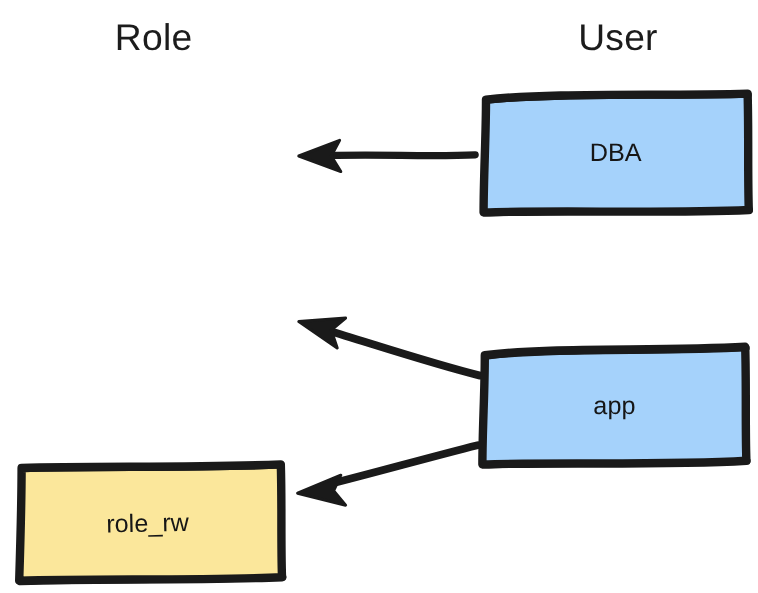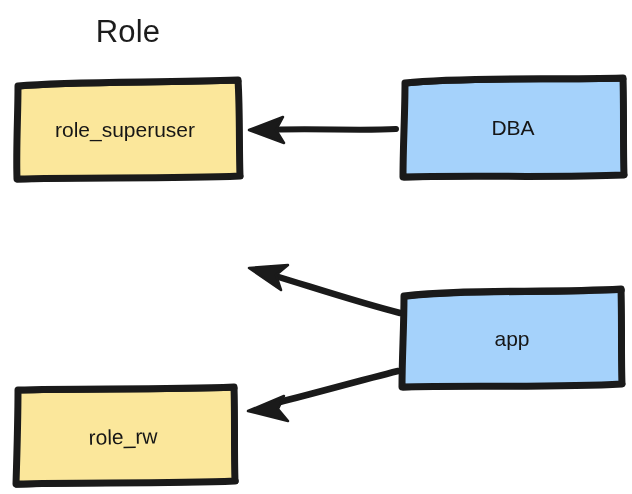--- a/index.html
+++ b/index.html
@@ -79,47 +79,40 @@
     height: 494px;
     pointer-events: none;
   }
 </style>
 </head>
 <body>
 
 <div id="canvas">
 
   <div class="col-header" id="header-role">Role</div>
+  <div class="col-header" id="header-user">User</div>
 
   <svg id="arrows" viewBox="0 0 632 494" xmlns="http://www.w3.org/2000/svg">
 
     <g>
       <path d="M396,129 C360,131 310,128 262,130" fill="none" stroke="#1a1a1a" stroke-width="6" stroke-linecap="round" stroke-linejoin="round"></path>
       <path d="M249,130 L283,117 L276,130 L284,143 Z" fill="#1a1a1a" stroke="#1a1a1a" stroke-width="2.5" stroke-linejoin="round"></path>
     </g>
 
     <g>
       <path d="M400,313 C360,303 315,288 272,275" fill="none" stroke="#1a1a1a" stroke-width="6.5" stroke-linecap="round" stroke-linejoin="round"></path>
       <path d="M249,268 L288,265 L276,275 L281,290 Z" fill="#1a1a1a" stroke="#1a1a1a" stroke-width="2.5" stroke-linejoin="round"></path>
     </g>
 
     <g>
       <path d="M398,371 C358,381 312,394 272,404" fill="none" stroke="#1a1a1a" stroke-width="6.5" stroke-linecap="round" stroke-linejoin="round"></path>
       <path d="M248,411 L284,396 L278,409 L288,421 Z" fill="#1a1a1a" stroke="#1a1a1a" stroke-width="2.5" stroke-linejoin="round"></path>
     </g>
   </svg>
 
-  <div class="node role-box" id="node-role-superuser">
-    <svg width="232" height="106" viewBox="0 0 232 106" xmlns="http://www.w3.org/2000/svg">
-      <path d="M6,10 C60,5 150,7 226,4 C228,36 227,72 228,100 C160,103 70,101 5,103 C4,72 6,40 6,10 Z" fill="#FBE79B" stroke="#1a1a1a" stroke-width="7" stroke-linejoin="round"></path>
-      <path d="M7,11 C62,6 152,8 227,5" fill="none" stroke="#1a1a1a" stroke-width="5" stroke-linecap="round"></path>
-      <path d="M5,104 C72,101 162,103 229,100" fill="none" stroke="#1a1a1a" stroke-width="5" stroke-linecap="round"></path>
-    </svg>
-    <div class="node-label">role_superuser</div>
-  </div>
 
 
   <div class="node role-box" id="node-role-rw">
     <svg width="228" height="104" viewBox="0 0 228 104" xmlns="http://www.w3.org/2000/svg">
       <path d="M6,6 C62,4 150,6 222,3 C223,34 222,68 223,97 C154,100 66,98 4,100 C5,68 6,36 6,6 Z" fill="#FBE79B" stroke="#1a1a1a" stroke-width="7" stroke-linejoin="round"></path>
       <path d="M7,7 C64,5 152,7 223,4" fill="none" stroke="#1a1a1a" stroke-width="5" stroke-linecap="round"></path>
       <path d="M5,101 C70,98 158,100 224,97" fill="none" stroke="#1a1a1a" stroke-width="5.5" stroke-linecap="round"></path>
     </svg>
     <div class="node-label">role_rw</div>
   </div>

